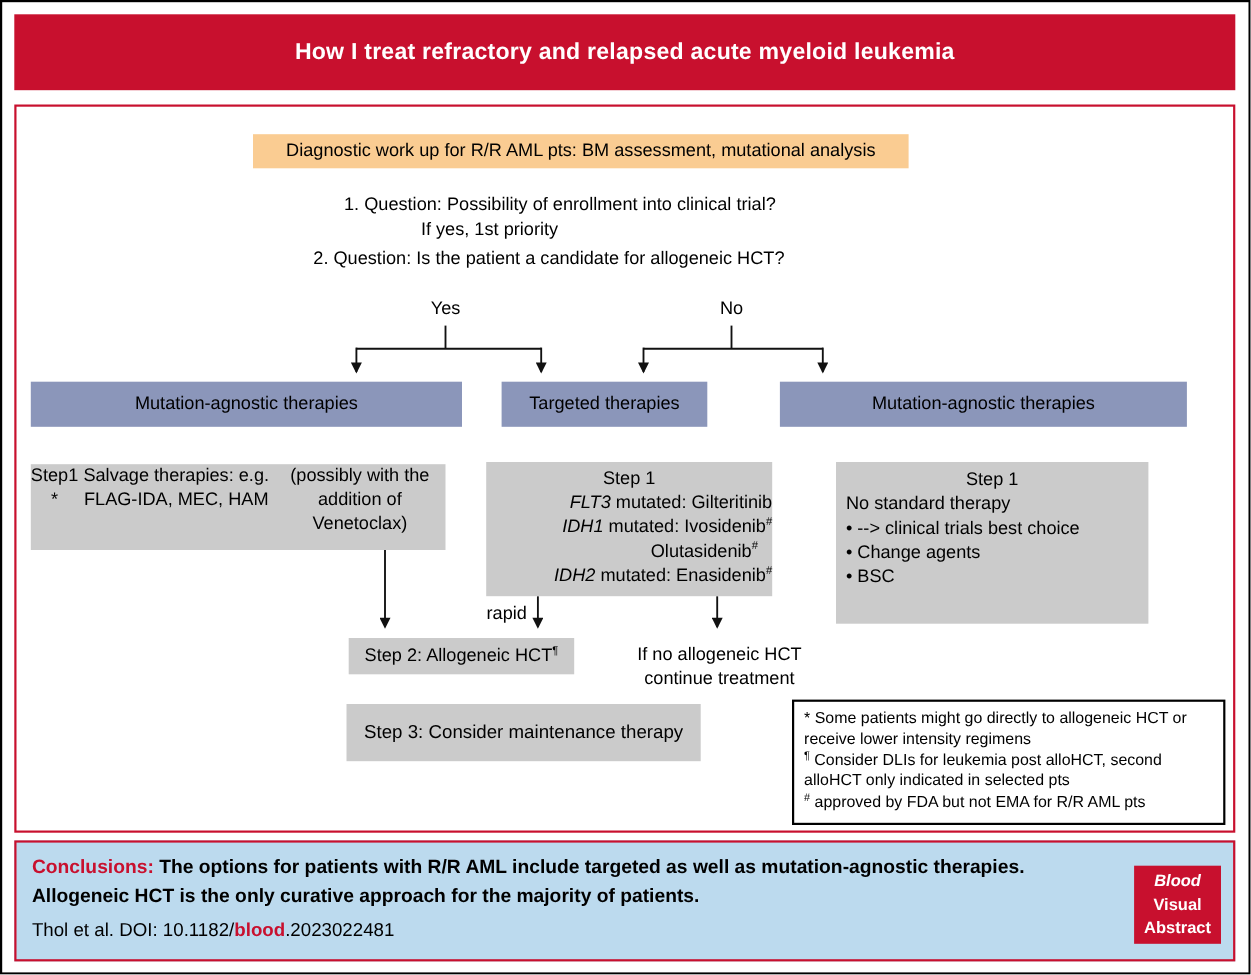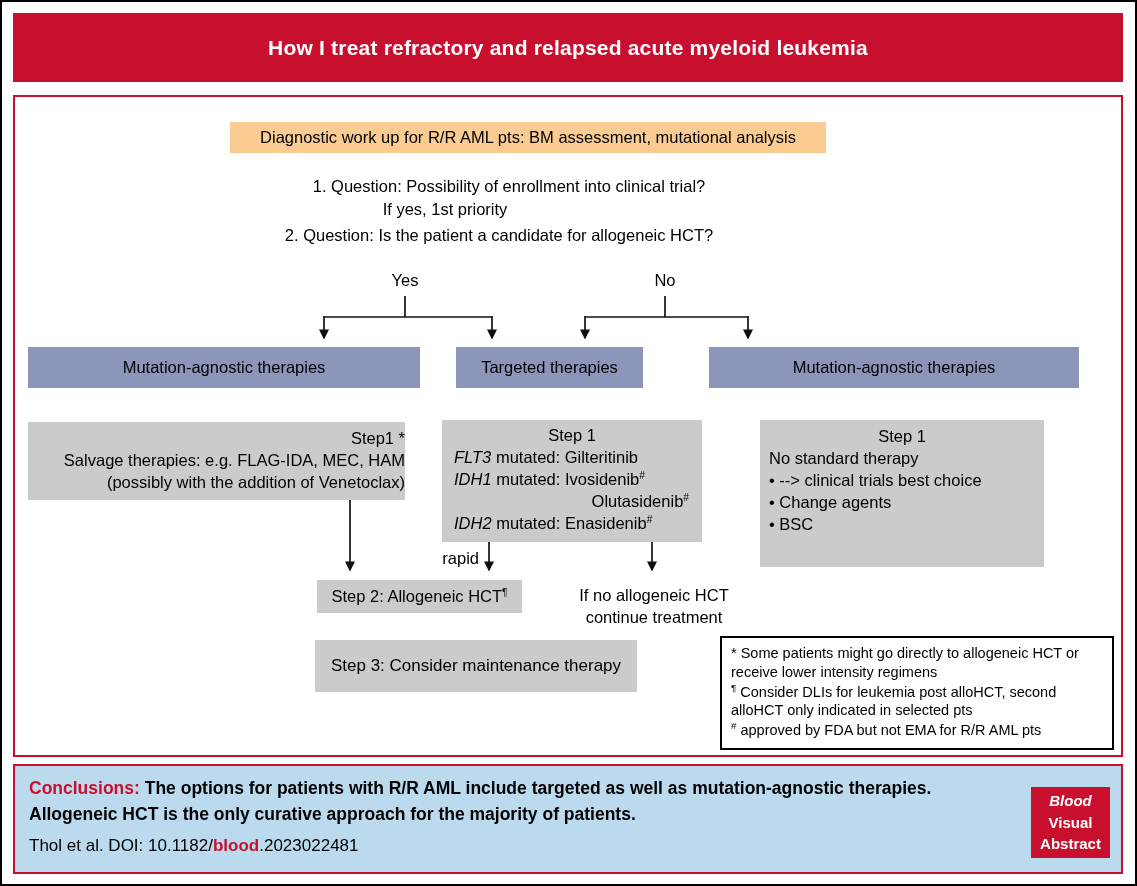--- a/index.html
+++ b/index.html
@@ -19,23 +19,23 @@
 
   .qtext{font-size:16.5px;}
   .center-anchor{transform:translateX(-50%);}
 
   .hdr{background:#8B96BA;display:flex;align-items:center;justify-content:center;font-size:16.5px;height:41px;top:250px;}
   .hdr-left{left:13px;width:392px;}
   .hdr-mid{left:441px;width:187px;}
   .hdr-right{left:694px;width:370px;}
 
   .gbox{background:#CBCBCB;font-size:16.5px;line-height:1.33;}
-  .box-salvage{left:13px;top:325px;width:377px;height:78px;display:flex;flex-direction:column;align-items:flex-end;justify-content:center;text-align:center;}
+  .box-salvage{left:13px;top:325px;width:377px;height:78px;display:flex;flex-direction:row;align-items:flex-start;justify-content:center;text-align:center;}
   .box-targeted{left:427px;top:323px;width:260px;height:122px;padding-top:5px;box-sizing:border-box;}
-  .box-targeted .trow{padding-left:12px;}
+  .box-targeted .trow{padding-left:12px;text-align:right;}
   .box-targeted .trow-right{text-align:right;padding-right:13px;margin-left:16px;}
   .box-targeted .tcenter{text-align:center;padding-left:0;}
   .box-nohct{left:745px;top:323px;width:284px;height:147px;padding-top:6px;box-sizing:border-box;}
   .box-nohct .nrow{padding-left:9px;}
   .box-nohct .ncenter{text-align:center;padding-left:0;}
   .box-nohct .nsub{padding-left:22px;}
   .gene{font-style:italic;}
   sup,.supc{font-size:0.62em;vertical-align:super;line-height:0;}
 
   .rapid-label{font-size:16.5px;transform:translateX(-100%);}

